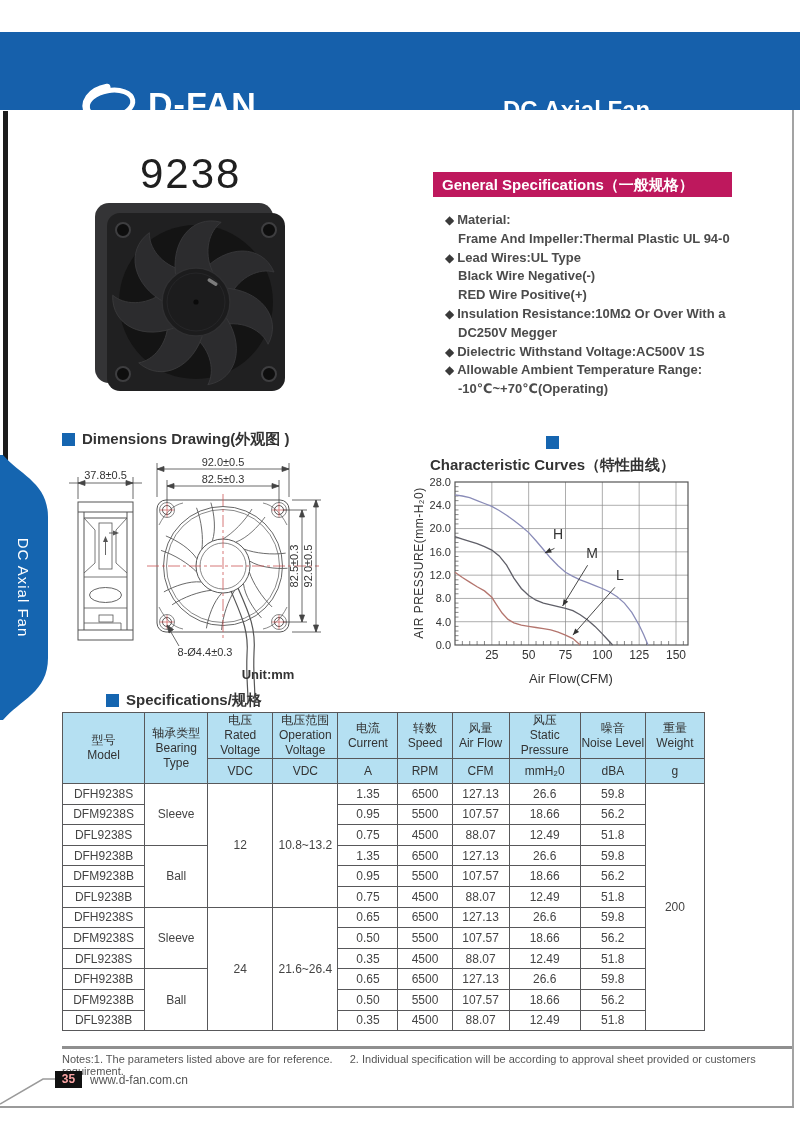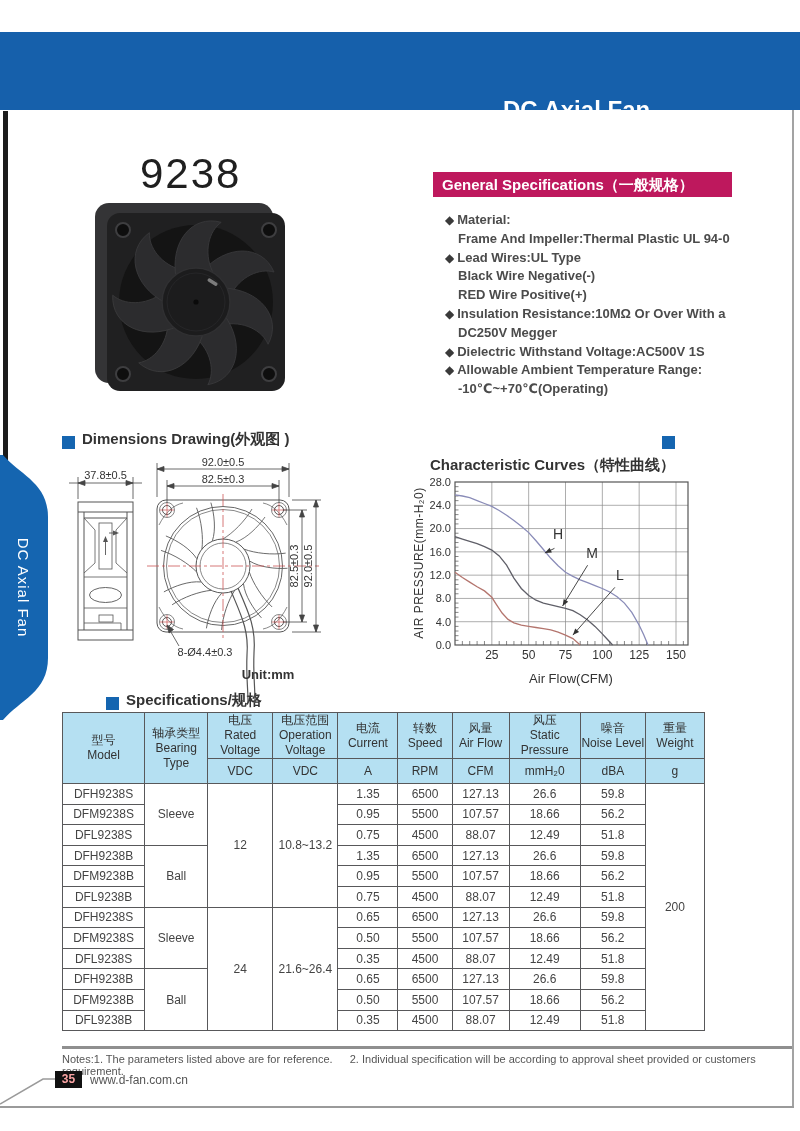--- a/index.html
+++ b/index.html
@@ -25,21 +25,21 @@
   
   .gs-banner{position:absolute;left:433px;top:172px;width:299px;height:25px;background:#be185d;color:#fff;
              font-size:15px;font-weight:700;line-height:25px;padding-left:9px;box-sizing:border-box;}
   .gs-list{position:absolute;left:433px;top:199px;width:350px;margin:12px;padding:0;list-style:none;
            font-size:13px;line-height:18.8px;color:#4b4b4b;font-weight:bold;}
   .gs-list li{white-space:nowrap;}
   .gs-list li .diamond{color:#3a3a3a;margin-right:3px;font-size:12px;}
   .gs-list li.cont{padding-left:13px;}
 
   
-  .sec-head{position:absolute;display:flex;align-items:flex-end;gap:7px;font-size:15px;font-weight:600;color:#333;}
+  .sec-head{position:absolute;display:flex;align-items:center;gap:7px;font-size:15px;font-weight:600;color:#333;}
   .sq{width:13px;height:13px;background:#1565b0;flex:0 0 auto;}
 
   
   .side-tab{position:absolute;left:0;top:455px;width:48px;height:265px;}
   .side-tab .label{position:absolute;left:0;top:0;width:48px;height:265px;display:flex;align-items:center;justify-content:center;}
   .side-tab .label span{color:#fff;font-size:15px;white-space:nowrap;transform:rotate(90deg);letter-spacing:1px;}
 
   
   .spec-table{position:absolute;left:62px;top:712px;border-collapse:collapse;table-layout:fixed;width:643px;}
   .spec-table th,.spec-table td{border:1px solid #58585a;text-align:center;vertical-align:middle;
@@ -59,20 +59,29 @@
 </style>
 </head>
 <body>
 
 <div class="page">
 
   <div class="edge-left"></div>
   <div class="edge-right"></div>
 
   <header class="topbar">
+    <div class="brand">
+      <svg width="60" height="44" viewBox="0 0 60 44">
+        <g transform="rotate(-10 30 22)">
+          <ellipse cx="30" cy="22" rx="23" ry="13.5" fill="none" stroke="#ffffff" stroke-width="5"></ellipse>
+          <path d="M7,28 C2,16 13,5 30,5" fill="none" stroke="#ffffff" stroke-width="7" stroke-linecap="round"></path>
+        </g>
+      </svg>
+      <span class="brand-name">D-FAN</span>
+    </div>
     <span class="subtitle">DC Axial Fan</span>
   </header>
 
   <div class="model-number">9238</div>
 
   <div class="abs" style="left:95px;top:203px;width:190px;height:192px;">
     <svg width="190" height="192" viewBox="0 0 190 192">
       <rect x="0" y="0" width="178" height="180" rx="14" fill="#343436"></rect>
       <rect x="12" y="10" width="178" height="178" rx="13" fill="#202021"></rect>
       <circle cx="101" cy="99" r="77" fill="#141414"></circle>

